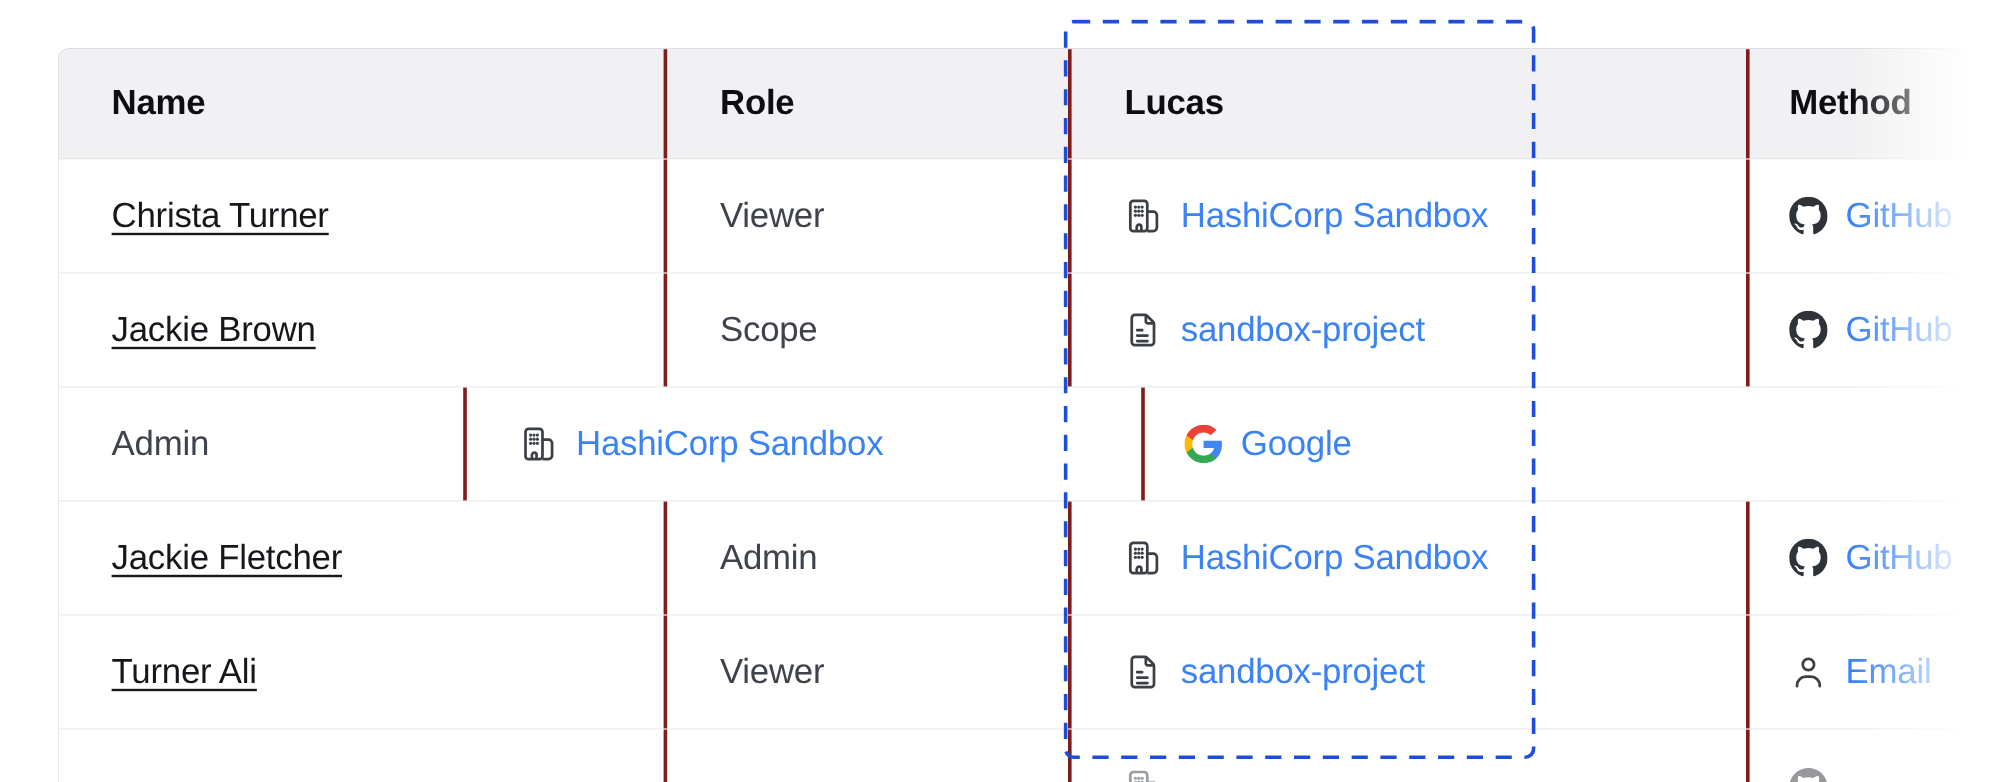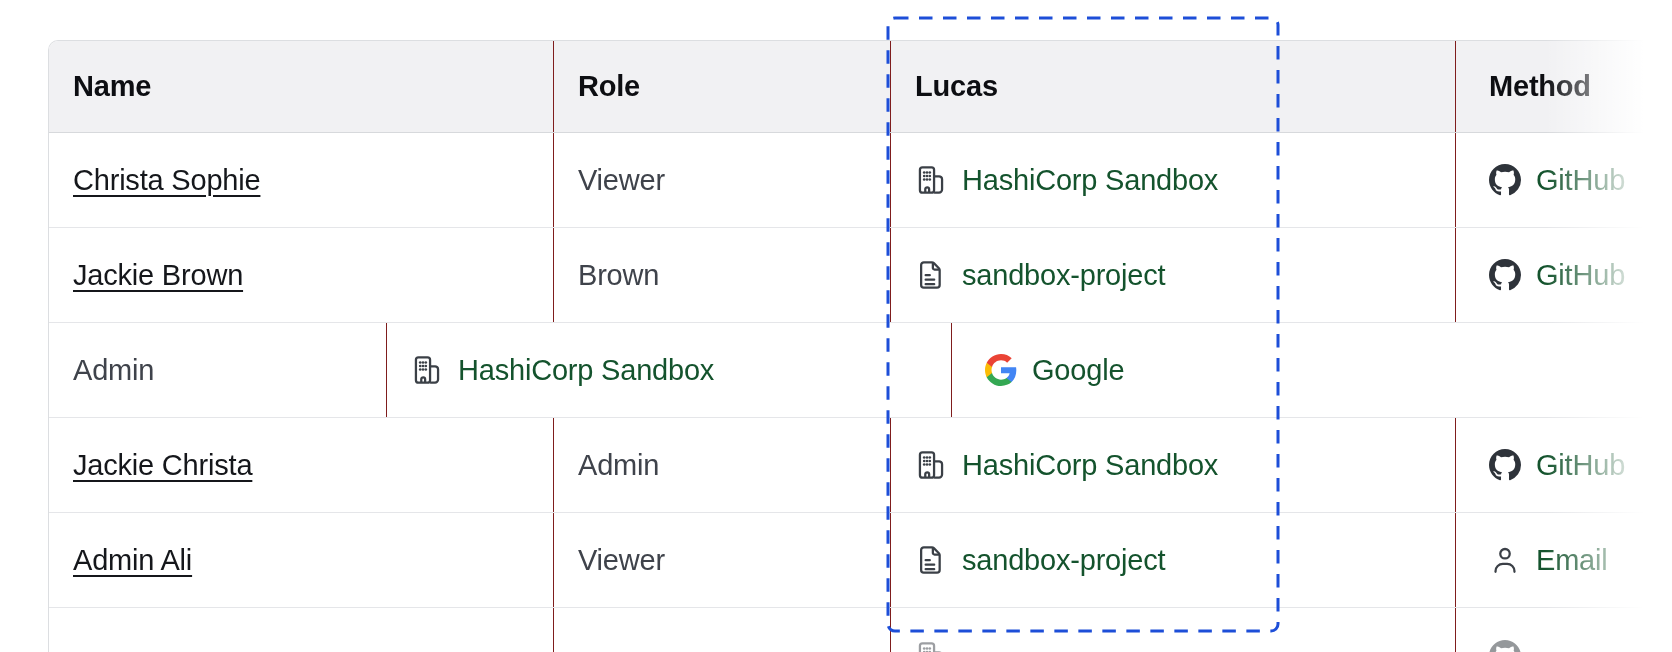--- a/index.html
+++ b/index.html
@@ -20,42 +20,42 @@
     display:flex;height:92px;background:#f1f1f3;
     border-bottom:1px solid #d7d9dc;border-radius:9px 9px 0 0;
     box-sizing:border-box;
   }
   .row{
     display:flex;height:95px;border-bottom:1px solid #e5e6e9;
     box-sizing:border-box;background:#fff;
   }
   .cell{
     display:flex;align-items:center;box-sizing:border-box;
-    padding-left:24px;font-size:29px;letter-spacing:-0.2px;color:#3f434b;
+    padding-left:44px;font-size:29px;letter-spacing:-0.2px;color:#3f434b;
     white-space:nowrap;overflow:visible;
   }
-  .cell + .cell{border-left:1px solid #7f1d1d;}
+  .cell + .cell{border-left:3px solid #7f1d1d;}
   .header-row .cell{
     font-weight:700;color:#0d0e12;font-size:29px;
   }
   .c-name{width:504px;}
   .c-role{width:337px;}
   .c-scope{width:565px;}
   .c-method{width:356px;padding-left:33px;}
 
   .name-link{
     color:#15171b;font-weight:500;text-decoration:underline;
     text-decoration-thickness:2px;text-underline-offset:5px;cursor:pointer;
   }
   .icon{
     display:inline-flex;width:32px;height:32px;flex:0 0 32px;
     margin-right:15px;align-items:center;justify-content:center;
   }
   .icon svg{width:32px;height:32px;display:block;}
-  .cell-text{color:#14532d;}
+  .cell-text{color:#3b82f6;}
 
   .row.partial{border-bottom:none;}
   .row.partial .icon{opacity:0.5;}
 
   
   .highlight{
     position:absolute;left:886px;top:16px;z-index:20;pointer-events:none;
   }
 
   
@@ -73,21 +73,21 @@
   <div class="table-wrap">
     <div class="header-row">
       <div class="cell c-name">Name</div>
       <div class="cell c-role">Role</div>
       <div class="cell c-scope">Lucas</div>
       <div class="cell c-method">Method</div>
     </div>
     <div id="tbody">
         <div class="row">
     <div class="cell c-name">
-      <a class="name-link">Christa Sophie</a>
+      <a class="name-link">Christa Turner</a>
     </div>
     <div class="cell c-role">
       <span>Viewer</span>
     </div>
     <div class="cell c-scope">
       <span class="icon">
               <svg viewBox="0 0 24 24" fill="none">
                 <rect x="3.7" y="2.5" width="10.6" height="19" rx="1.9" stroke="#3b4047" stroke-width="1.7"></rect>
                 <path d="M14.3 9.2h3.7a2.3 2.3 0 0 1 2.3 2.3v7.7a2.3 2.3 0 0 1-2.3 2.3h-3.7" stroke="#3b4047" stroke-width="1.7"></path>
                 <circle cx="6.9" cy="6.4" r="1" fill="#3b4047"></circle>
@@ -111,21 +111,21 @@
               </svg>
             </span>
       <span class="cell-text">GitHub</span>
     </div>
   </div>
         <div class="row">
     <div class="cell c-name">
       <a class="name-link">Jackie Brown</a>
     </div>
     <div class="cell c-role">
-      <span>Brown</span>
+      <span>Scope</span>
     </div>
     <div class="cell c-scope">
       <span class="icon">
               <svg viewBox="0 0 24 24" fill="none">
                 <path d="M6.6 2.5h6.1a2 2 0 0 1 1.42.59l3.8 3.8a2 2 0 0 1 .58 1.41v11.2a2 2 0 0 1-2 2H6.6a2 2 0 0 1-2-2V4.5a2 2 0 0 1 2-2z" stroke="#3b4047" stroke-width="1.7"></path>
                 <path d="M13.4 2.8v3.9a1.2 1.2 0 0 0 1.2 1.2h3.8" stroke="#3b4047" stroke-width="1.7"></path>
                 <path d="M8 12.1h3.1M8 15.5h6.4M8 18.9h6.4" stroke="#3b4047" stroke-width="1.7" stroke-linecap="round"></path>
               </svg>
             </span>
       <span class="cell-text">sandbox-project</span>
@@ -169,21 +169,21 @@
                 <path fill="#34A853" d="M12 24c3.24 0 5.95-1.08 7.93-2.91l-3.86-3c-1.08.72-2.45 1.16-4.07 1.16-3.13 0-5.78-2.11-6.73-4.96H1.29v3.09C3.26 21.3 7.31 24 12 24z"></path>
                 <path fill="#FBBC05" d="M5.27 14.29c-.25-.72-.38-1.49-.38-2.29s.14-1.57.38-2.29V6.62H1.29C.47 8.24 0 10.06 0 12s.47 3.76 1.29 5.38l3.98-3.09z"></path>
                 <path fill="#EA4335" d="M12 4.75c1.77 0 3.35.61 4.6 1.8l3.42-3.42C17.95 1.19 15.24 0 12 0 7.31 0 3.26 2.7 1.29 6.62l3.98 3.09c.95-2.85 3.6-4.96 6.73-4.96z"></path>
               </svg>
             </span>
       <span class="cell-text">Google</span>
     </div>
   </div>
         <div class="row">
     <div class="cell c-name">
-      <a class="name-link">Jackie Christa</a>
+      <a class="name-link">Jackie Fletcher</a>
     </div>
     <div class="cell c-role">
       <span>Admin</span>
     </div>
     <div class="cell c-scope">
       <span class="icon">
               <svg viewBox="0 0 24 24" fill="none">
                 <rect x="3.7" y="2.5" width="10.6" height="19" rx="1.9" stroke="#3b4047" stroke-width="1.7"></rect>
                 <path d="M14.3 9.2h3.7a2.3 2.3 0 0 1 2.3 2.3v7.7a2.3 2.3 0 0 1-2.3 2.3h-3.7" stroke="#3b4047" stroke-width="1.7"></path>
                 <circle cx="6.9" cy="6.4" r="1" fill="#3b4047"></circle>
@@ -204,21 +204,21 @@
       <span class="icon">
               <svg viewBox="0 0 16 16" fill="#2e333a">
                 <path fill-rule="evenodd" d="M8 0C3.58 0 0 3.58 0 8c0 3.54 2.29 6.53 5.47 7.59.4.07.55-.17.55-.38 0-.19-.01-.82-.01-1.49-2.01.37-2.53-.49-2.69-.94-.09-.23-.48-.94-.82-1.13-.28-.15-.68-.52-.01-.53.63-.01 1.08.58 1.23.82.72 1.21 1.87.87 2.33.66.07-.52.28-.87.51-1.07-1.78-.2-3.64-.89-3.64-3.95 0-.87.31-1.59.82-2.15-.08-.2-.36-1.02.08-2.12 0 0 .67-.21 2.2.82.64-.18 1.32-.27 2-.27s1.36.09 2 .27c1.53-1.04 2.2-.82 2.2-.82.44 1.1.16 1.92.08 2.12.51.56.82 1.27.82 2.15 0 3.07-1.87 3.75-3.65 3.95.29.25.54.73.54 1.48 0 1.07-.01 1.93-.01 2.2 0 .21.15.46.55.38A8.01 8.01 0 0 0 16 8c0-4.42-3.58-8-8-8z"></path>
               </svg>
             </span>
       <span class="cell-text">GitHub</span>
     </div>
   </div>
         <div class="row">
     <div class="cell c-name">
-      <a class="name-link">Admin Ali</a>
+      <a class="name-link">Turner Ali</a>
     </div>
     <div class="cell c-role">
       <span>Viewer</span>
     </div>
     <div class="cell c-scope">
       <span class="icon">
               <svg viewBox="0 0 24 24" fill="none">
                 <path d="M6.6 2.5h6.1a2 2 0 0 1 1.42.59l3.8 3.8a2 2 0 0 1 .58 1.41v11.2a2 2 0 0 1-2 2H6.6a2 2 0 0 1-2-2V4.5a2 2 0 0 1 2-2z" stroke="#3b4047" stroke-width="1.7"></path>
                 <path d="M13.4 2.8v3.9a1.2 1.2 0 0 0 1.2 1.2h3.8" stroke="#3b4047" stroke-width="1.7"></path>
                 <path d="M8 12.1h3.1M8 15.5h6.4M8 18.9h6.4" stroke="#3b4047" stroke-width="1.7" stroke-linecap="round"></path>

